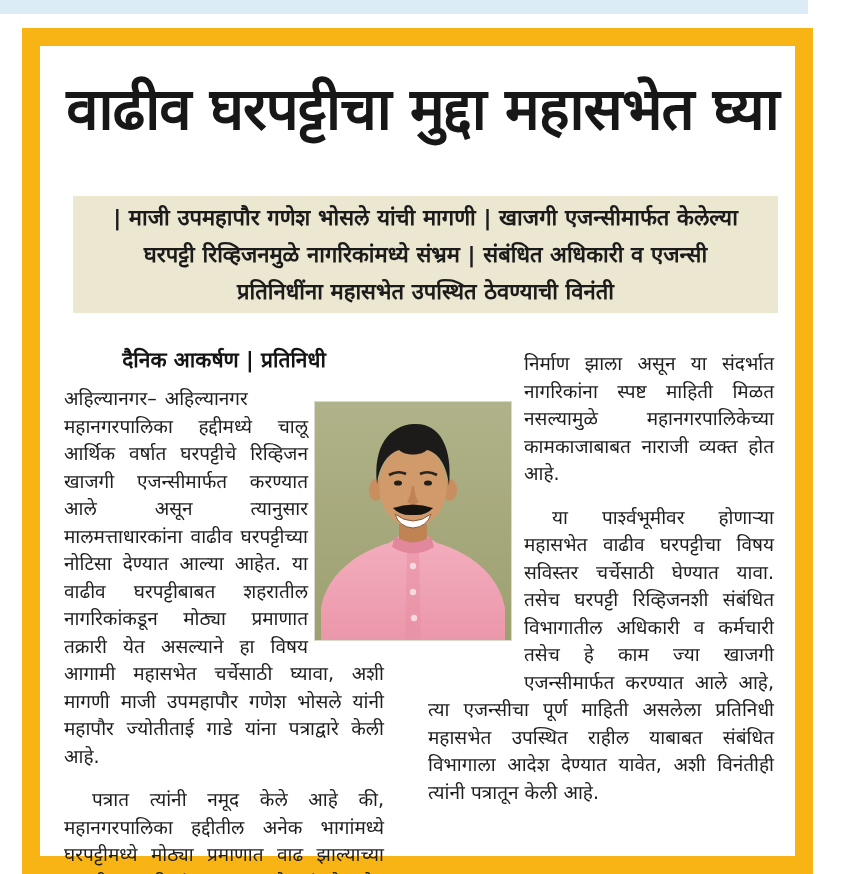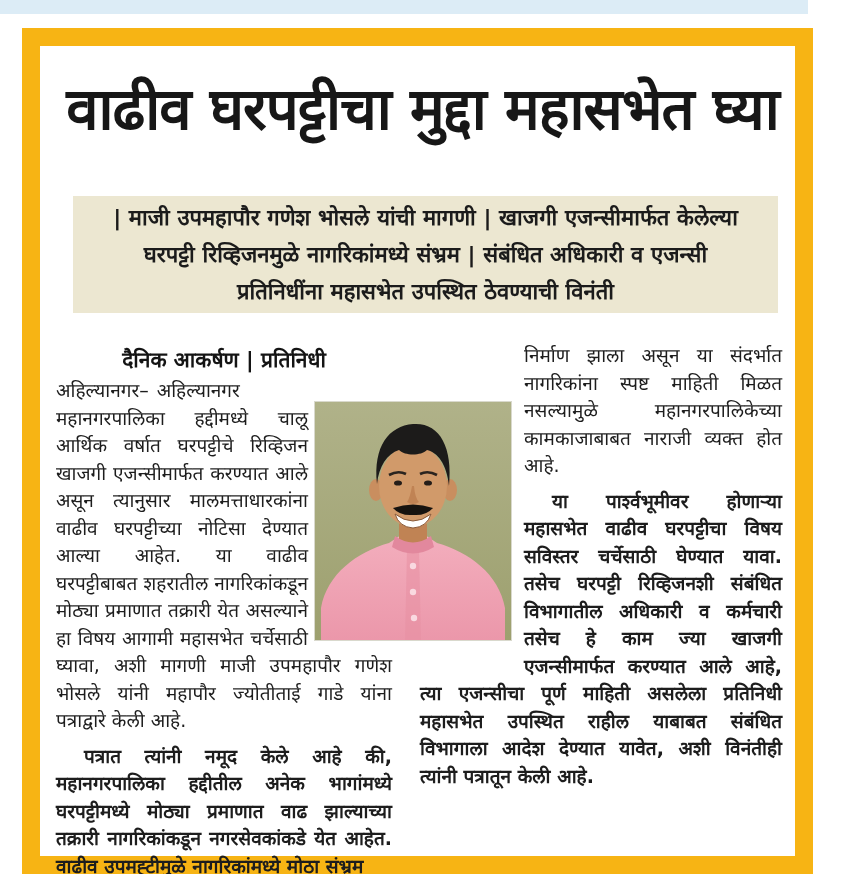--- a/index.html
+++ b/index.html
@@ -27,22 +27,22 @@
   }
   .byline{
     position:absolute;left:48px;top:332px;width:352px;
     text-align:center;font-weight:700;font-size:21px;color:#141414;margin-top:13px;
   }
   .bodycol{
     position:absolute;font-size:19px;line-height:27.5px;text-align:justify;color:#1d1d1d;
   }
   .col-left{left:48px;top:369px;width:352px;}
   .col-right{left:412px;top:334px;width:378px;}
-  .para{margin:8px;}
-  .para.indent{text-indent:28px;font-weight:bold;}
+  .para{margin:16px;}
+  .para.indent{text-indent:28px;}
   .lead{font-weight:400;margin-right:8px;}
   .spacer-right{float:right;width:92px;height:276px;}
   .spacer-left{float:left;width:112px;height:286px;margin-top:57px;}
   .photo{
     position:absolute;left:315px;top:402px;width:196px;height:238px;
     outline:1px solid #d9d9cd;
   }
   .photo svg{display:block;width:100%;height:100%;}
 </style>
 </head>

